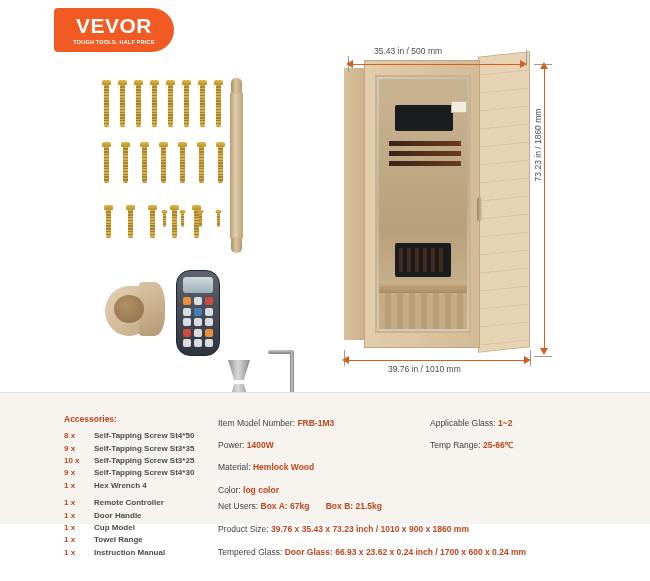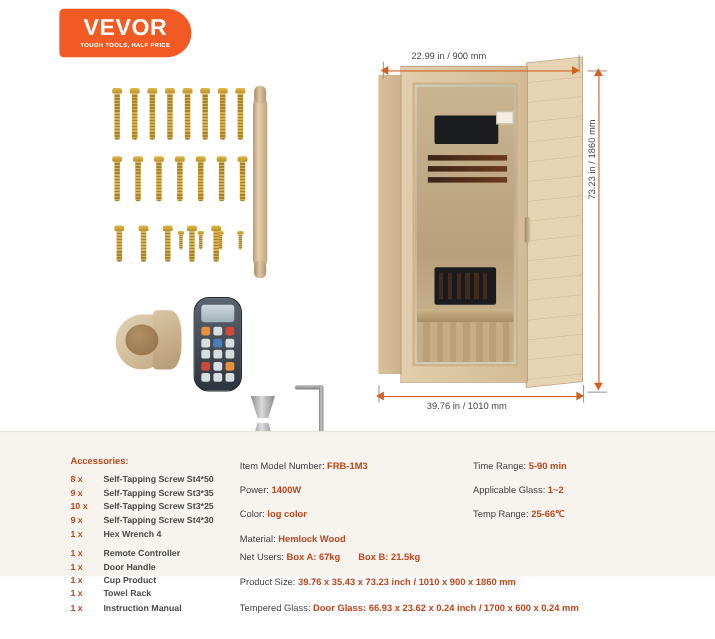--- a/index.html
+++ b/index.html
@@ -456,21 +456,21 @@
       </div>
       <div class="door-knob"></div>
     </div>
   </div>
 
   <div class="tick" style="left:18px; top:6px; width:1px; height:16px;"></div>
   <div class="tick" style="left:196px; top:0px; width:1px; height:16px;"></div>
   <div class="dim-line-h" style="left:22px; top:14px; width:170px;"></div>
   <div class="arrow l" style="left:16px; top:10px;"></div>
   <div class="arrow r" style="left:190px; top:10px;"></div>
-  <div class="dim-label" style="left:44px; top:-4px;">22.99 in / 900 mm</div>
+  <div class="dim-label" style="left:44px; top:-4px;">35.43 in / 500 mm</div>
 
   <div class="tick" style="left:204px; top:14px; width:18px; height:1px;"></div>
   <div class="tick" style="left:204px; top:306px; width:18px; height:1px;"></div>
   <div class="dim-line-v" style="left:214px; top:18px; height:284px;"></div>
   <div class="arrow u" style="left:210px; top:12px;"></div>
   <div class="arrow d" style="left:210px; top:298px;"></div>
   <div class="dim-label" style="left:203px; top:155px; transform: rotate(-90deg); transform-origin: left top; width:120px; text-align:center;">73.23 in / 1860 mm</div>
 
   <div class="tick" style="left:14px; top:300px; width:1px; height:16px;"></div>
   <div class="tick" style="left:200px; top:300px; width:1px; height:16px;"></div>
@@ -509,56 +509,52 @@
     <div class="acc-row">
       <span class="acc-qty">1 x</span>
       <span class="acc-name">Remote Controller</span>
     </div>
     <div class="acc-row">
       <span class="acc-qty">1 x</span>
       <span class="acc-name">Door Handle</span>
     </div>
     <div class="acc-row">
       <span class="acc-qty">1 x</span>
-      <span class="acc-name">Cup Product</span>
+      <span class="acc-name">Cup Model</span>
     </div>
     <div class="acc-row">
       <span class="acc-qty">1 x</span>
-      <span class="acc-name">Towel Rack</span>
+      <span class="acc-name">Towel Range</span>
     </div>
     <div class="acc-row">
       <span class="acc-qty">1 x</span>
       <span class="acc-name">Instruction Manual</span>
     </div>
   </div>
 
   <div class="col col-mid">
     <div class="spec-row">
       <span class="spec-k">Item Model Number:</span>
       <span class="spec-v">FRB-1M3</span>
     </div>
     <div class="spec-row">
       <span class="spec-k">Power:</span>
       <span class="spec-v">1400W</span>
     </div>
     <div class="spec-row">
+      <span class="spec-k">Material:</span>
+      <span class="spec-v">Hemlock Wood</span>
+    </div>
+    <div class="spec-row">
       <span class="spec-k">Color:</span>
       <span class="spec-v">log color</span>
     </div>
-    <div class="spec-row">
-      <span class="spec-k">Material:</span>
-      <span class="spec-v">Hemlock Wood</span>
-    </div>
   </div>
 
   <div class="col col-right">
-    <div class="spec-row">
-      <span class="spec-k">Time Range:</span>
-      <span class="spec-v">5-90 min</span>
-    </div>
     <div class="spec-row">
       <span class="spec-k">Applicable Glass:</span>
       <span class="spec-v">1~2</span>
     </div>
     <div class="spec-row">
       <span class="spec-k">Temp Range:</span>
       <span class="spec-v">25-66℃</span>
     </div>
   </div>
 

